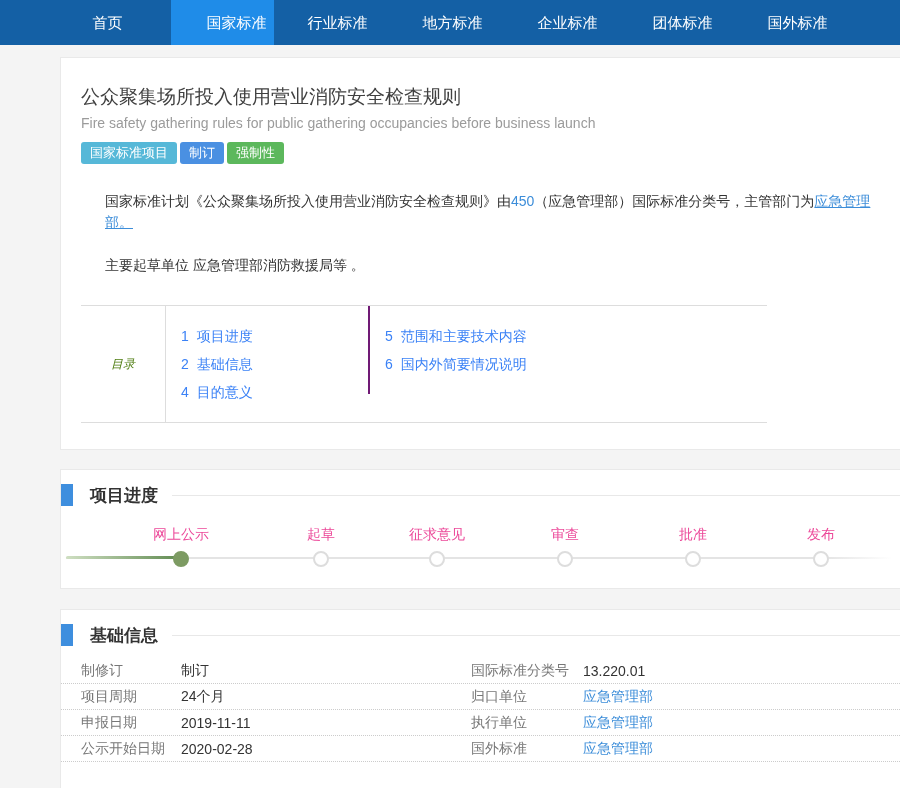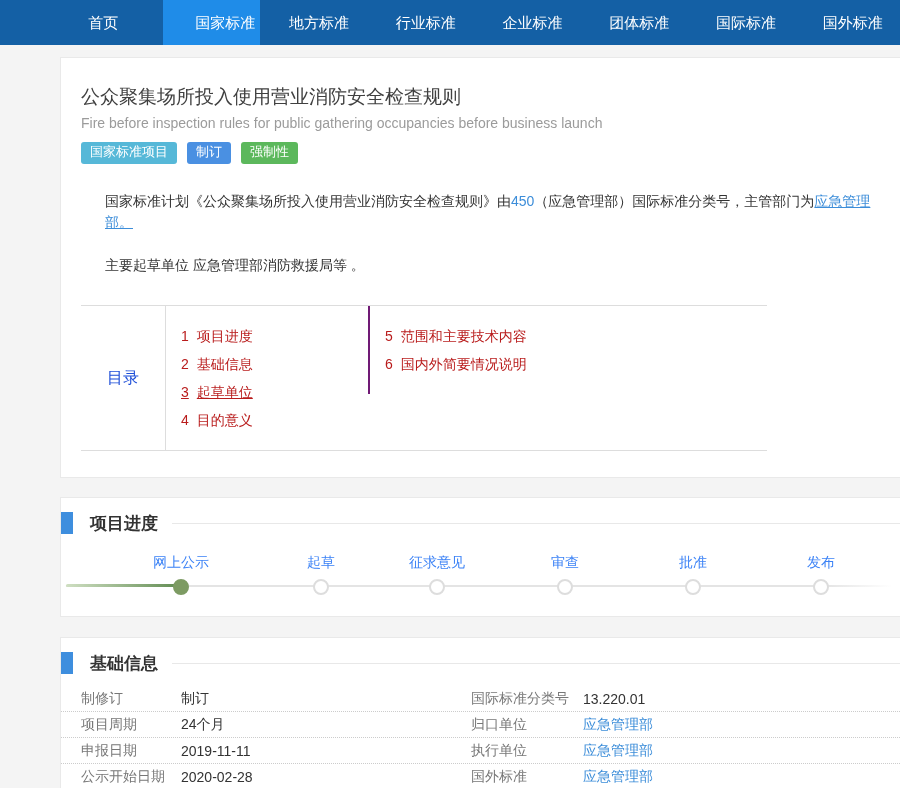--- a/index.html
+++ b/index.html
@@ -30,21 +30,21 @@
     margin-left:60px; width:840px;
     background:#fff; border:1px solid #e9e9e9; border-right:none;
   }
   .card-1 { margin-top:12px; padding:20px 10px 26px 20px; }
   .card-2 { margin-top:19px; padding:14px 0 14px 0; }
   .card-3 { margin-top:20px; padding:14px 0 20px 0; height:198px; }
 
   
   .std-title { font-size:19px; font-weight:400; color:#404040; margin:6px 0 5px 0; }
   .std-subtitle { font-size:14px; color:#9b9b9b; margin:0 0 11px 0; }
-  .tag-row { display:flex; gap:10px;font-family:Liberation Mono, monospace; }
+  .tag-row { display:flex; gap:3px; }
   .tag {
     color:#fff; font-size:13px; line-height:1;
     padding:4px 9px 5px; border-radius:3px; white-space:nowrap;
   }
   .tag-info    { background:#56b8d8; }
   .tag-primary { background:#4a90e2; }
   .tag-success { background:#5cb85c; }
 
   
   .summary { margin-top:27px; padding-left:24px; font-size:14px; color:#333; }
@@ -55,49 +55,50 @@
 
   
   .toc {
     margin-top:29px; margin-left:0; width:686px;
     border-top:1px solid #ddd; border-bottom:1px solid #ddd;
     display:flex; align-items:flex-start;
   }
   .toc-label-cell {
     width:85px; align-self:stretch;
     display:flex; align-items:center; justify-content:center;
-    font-size:16px; color:#1d4ed8;
+    font-size:12px; color:#4d7c0f;
     border-right:1px solid #ddd;
+    font-style:italic;
   }
   .toc ul { list-style:none; margin:0; padding:16px 0 16px 15px; }
   .toc ul.toc-col-1 { width:202px; }
   .toc ul.toc-col-2 { border-left:2px solid #701a75; }
   .toc li { height:28px; line-height:28px; font-size:14px; white-space:nowrap; }
-  .toc li a { color:#b91c1c; text-decoration:none; cursor:pointer; }
+  .toc li a { color:#3b82f6; text-decoration:none; cursor:pointer; }
   .toc li a .n { margin-right:8px; }
   .toc li a.u { text-decoration:underline; }
 
   
   .sec-head { display:flex; align-items:center; height:22px; }
   .sec-marker { width:12px; height:22px; background:#3e8ede; }
   .sec-title { margin:0 0 0 17px; font-size:17px; font-weight:bold; color:#333; white-space:nowrap; }
   .sec-line { flex:1; height:1px; background:#e8e8e8; margin-left:14px; }
 
   
   .stepper { position:relative; height:52px; margin-top:16px; }
   .step-baseline {
     position:absolute; left:5px; right:8px; top:35px; height:2px;
     background:linear-gradient(to right,#e4e4e4 92%,rgba(228,228,228,0));
   }
   .step-activeline {
     position:absolute; left:5px; width:116px; top:34px; height:3px; border-radius:2px;
     background:linear-gradient(to right,#cfdfc2,#5f8a50);
   }
   .step { position:absolute; top:4px; transform:translateX(-50%); text-align:center; }
-  .step-label { font-size:14px; color:#3b82f6; white-space:nowrap; margin-bottom:7px; }
+  .step-label { font-size:14px; color:#ec4899; white-space:nowrap; margin-bottom:7px; }
   .step-dot { width:16px; height:16px; border-radius:50%; margin:0 auto;
               background:#fff; border:2px solid #ddd; }
   .step.active .step-dot { background:#7d9b63; border:2px solid #7d9b63; }
 
   
   .info-table { margin-top:12px; }
   .info-row {
     display:flex; align-items:center; height:26px;
     border-bottom:1px dotted #ccc; font-size:14px;
   }
@@ -105,49 +106,47 @@
   .info-val-1 { width:290px; color:#333; white-space:nowrap; }
   .info-lbl-2 { width:112px; color:#777; white-space:nowrap; }
   .info-val-2 { flex:1; color:#333; white-space:nowrap; }
 </style>
 </head>
 <body>
 
 <nav class="topnav">
   <div class="nav-item">首页</div>
   <div class="nav-item active">国家标准</div>
+  <div class="nav-item">行业标准</div>
   <div class="nav-item">地方标准</div>
-  <div class="nav-item">行业标准</div>
   <div class="nav-item">企业标准</div>
   <div class="nav-item">团体标准</div>
-  <div class="nav-item">国际标准</div>
   <div class="nav-item">国外标准</div>
 </nav>
 
 <section class="card card-1">
   <h1 class="std-title">公众聚集场所投入使用营业消防安全检查规则</h1>
-  <div class="std-subtitle">Fire before inspection rules for public gathering occupancies before business launch</div>
+  <div class="std-subtitle">Fire safety gathering rules for public gathering occupancies before business launch</div>
 
   <div class="tag-row">
     <span class="tag tag-info">国家标准项目</span>
     <span class="tag tag-primary">制订</span>
     <span class="tag tag-success">强制性</span>
   </div>
 
   <div class="summary">
     <p><span>国家标准计划《公众聚集场所投入使用营业消防安全检查规则》由</span><a class="lnk">450</a><span>（应急管理部）国际标准分类号，主管部门为</span><a class="lnk u">应急管理部。</a></p>
     <p>主要起草单位 应急管理部消防救援局等 。</p>
   </div>
 
   <div class="toc">
     <div class="toc-label-cell">目录</div>
     <ul class="toc-col-1">
       <li><a class="lnk"><span class="n">1</span><span>项目进度</span></a></li>
       <li><a class="lnk"><span class="n">2</span><span>基础信息</span></a></li>
-      <li><a class="lnk u"><span class="n">3</span><span>起草单位</span></a></li>
       <li><a class="lnk"><span class="n">4</span><span>目的意义</span></a></li>
     </ul>
     <ul class="toc-col-2">
       <li><a class="lnk"><span class="n">5</span><span>范围和主要技术内容</span></a></li>
       <li><a class="lnk"><span class="n">6</span><span>国内外简要情况说明</span></a></li>
     </ul>
   </div>
 </section>
 
 <section class="card card-2">

